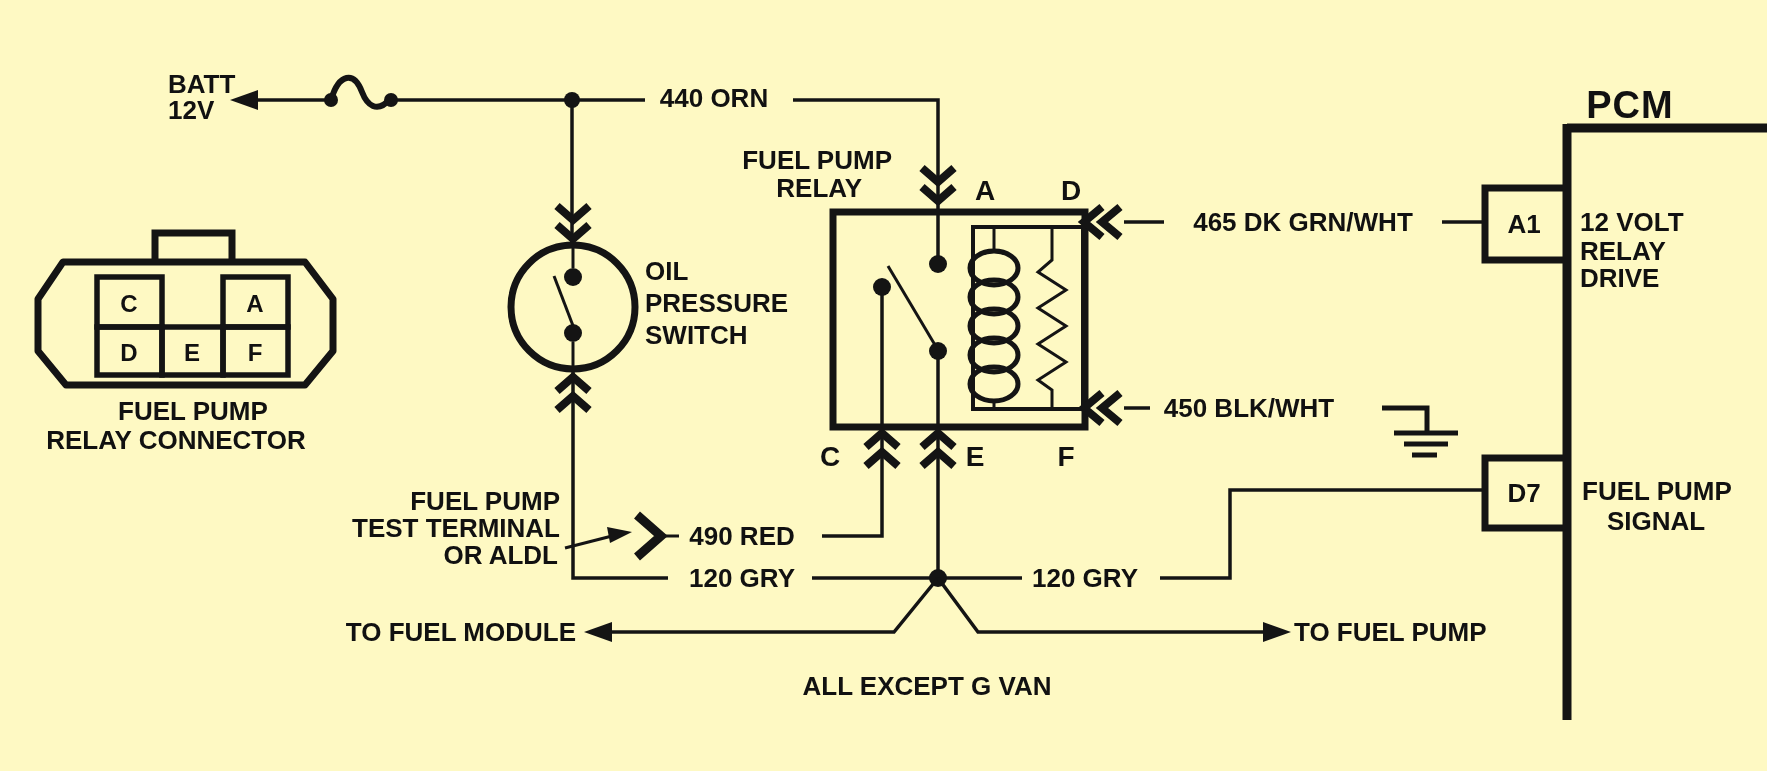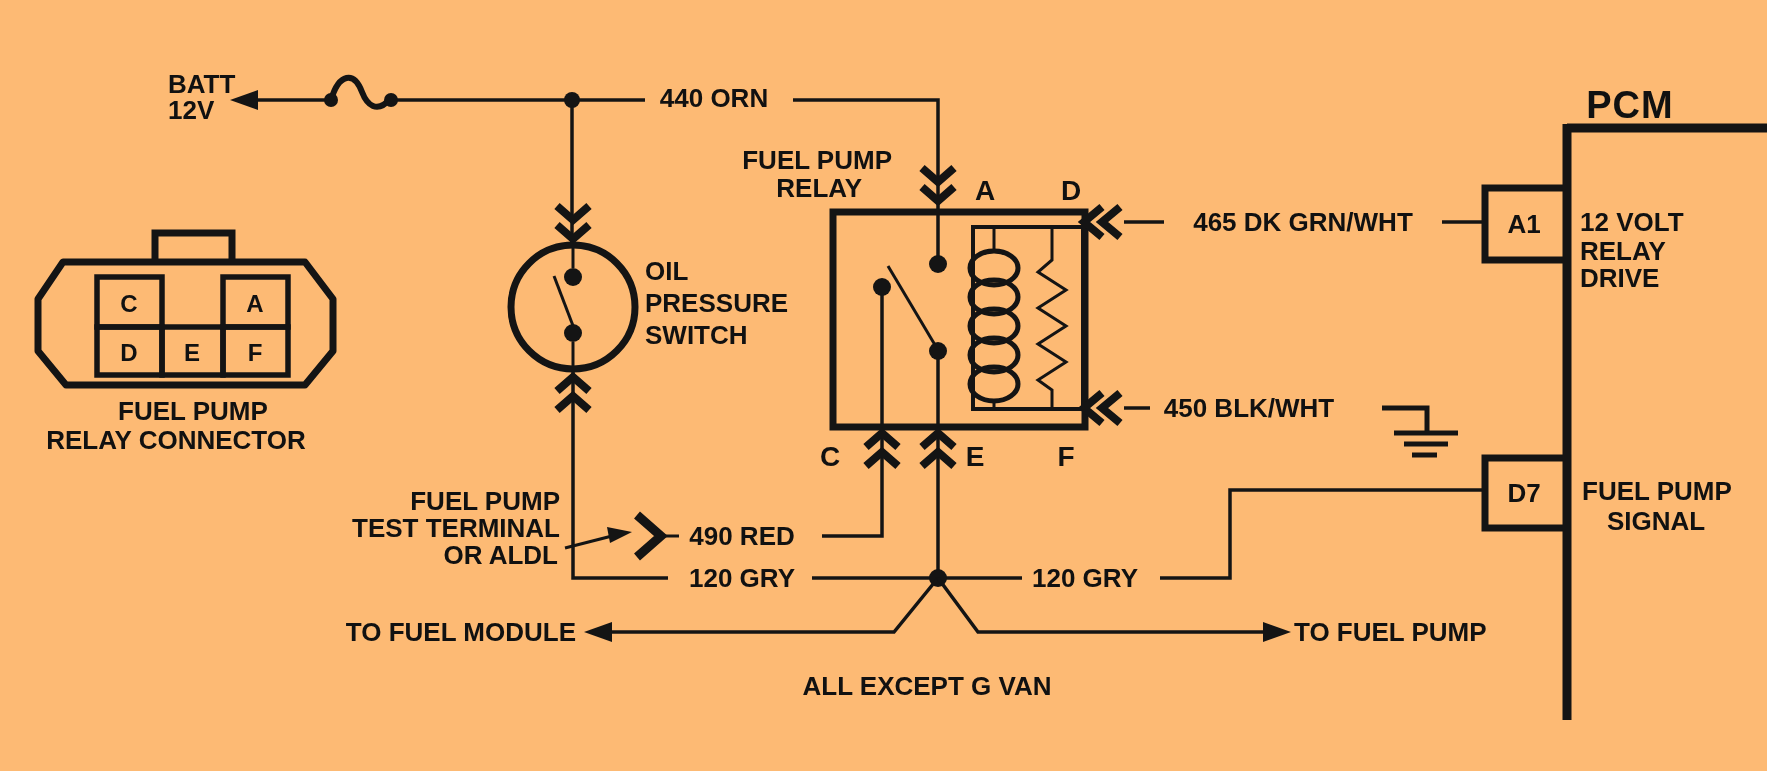--- a/index.html
+++ b/index.html
@@ -1,16 +1,16 @@
 <!DOCTYPE html>
 <html><head>
 <meta charset="utf-8">
 <style>
   html,body{margin:0;padding:0;background:#ffffff;}
-  .page{width:1767px;height:771px;background:#fdba74;position:relative;overflow:hidden;}
+  .page{width:1767px;height:771px;background:#fef9c3;position:relative;overflow:hidden;}
   svg{display:block;}
   .wire{stroke:#141414;stroke-width:3.5;fill:none;}
   .wire-thin{stroke:#141414;stroke-width:3;fill:none;}
   .box{stroke:#141414;stroke-width:7;fill:none;}
   .box-med{stroke:#141414;stroke-width:5.5;fill:none;}
   .box-thin{stroke:#141414;stroke-width:4;fill:none;}
   .chev{stroke:#141414;stroke-width:8;fill:none;stroke-linejoin:miter;}
   .dot{fill:#141414;stroke:none;}
   .arrow{fill:#141414;stroke:none;}
   .bar{stroke:#141414;stroke-width:5;fill:none;}

